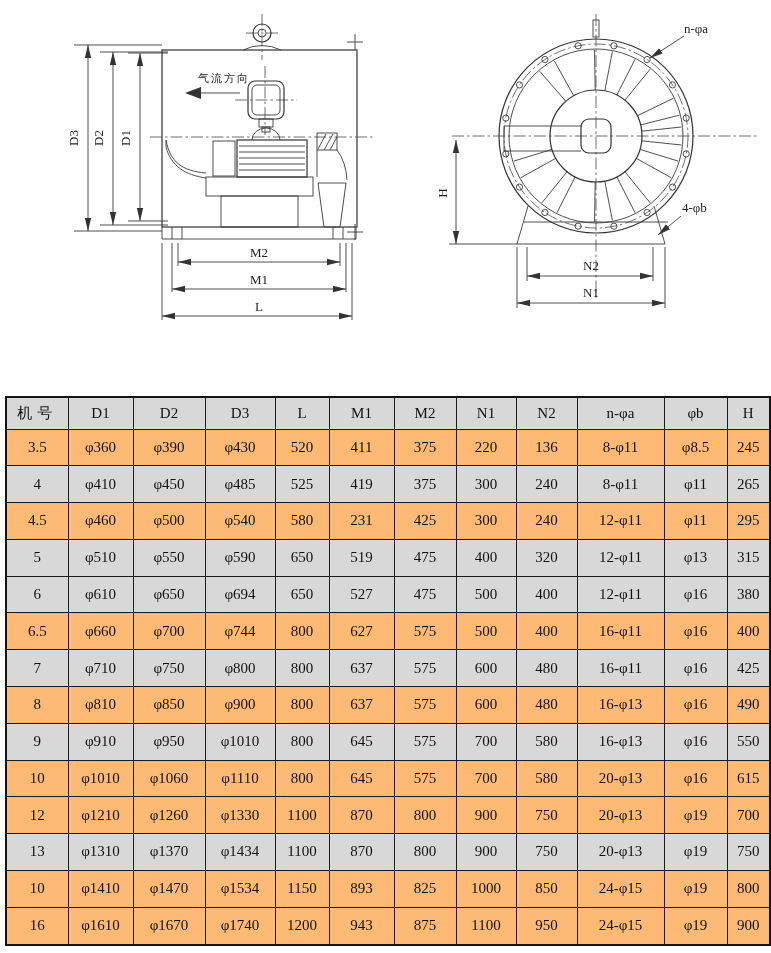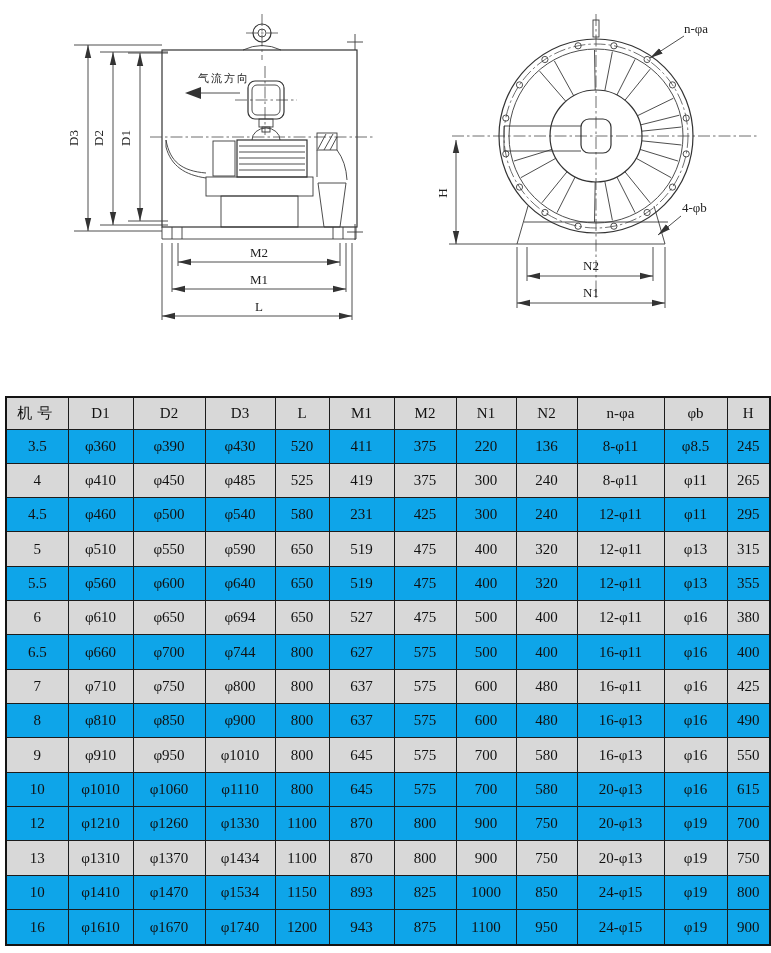--- a/index.html
+++ b/index.html
@@ -31,21 +31,21 @@
     margin-top:8px;
   }
   table.spec th,table.spec td{
     border:1px solid #1c1c1c;
     text-align:center;vertical-align:middle;
     padding:0;font-weight:normal;
     white-space:nowrap;overflow:hidden;
   }
   table.spec thead tr{height:32px;background:#d8d8d8;}
   table.spec thead th:first-child{letter-spacing:5px;}
-  table.spec tbody tr{background:#0ea5e9;}
+  table.spec tbody tr{background:#fdba74;}
   table.spec tbody tr.shade{background:#d8d8d8;}
 </style>
 </head>
 <body>
 
 <div class="drawing-wrap">
 <svg width="771" height="380" viewBox="0 0 771 380">
   <defs>
     <marker id="arrE" orient="auto" markerUnits="userSpaceOnUse" markerWidth="14" markerHeight="8" refX="13" refY="4">
       <path d="M0,0.8 L13,4 L0,7.2 Z" fill="#333"></path>
@@ -316,34 +316,20 @@
         <td>φ590</td>
         <td>650</td>
         <td>519</td>
         <td>475</td>
         <td>400</td>
         <td>320</td>
         <td>12-φ11</td>
         <td>φ13</td>
         <td>315</td>
       </tr>
-      <tr>
-        <td>5.5</td>
-        <td>φ560</td>
-        <td>φ600</td>
-        <td>φ640</td>
-        <td>650</td>
-        <td>519</td>
-        <td>475</td>
-        <td>400</td>
-        <td>320</td>
-        <td>12-φ11</td>
-        <td>φ13</td>
-        <td>355</td>
-      </tr>
       <tr class="shade">
         <td>6</td>
         <td>φ610</td>
         <td>φ650</td>
         <td>φ694</td>
         <td>650</td>
         <td>527</td>
         <td>475</td>
         <td>500</td>
         <td>400</td>

